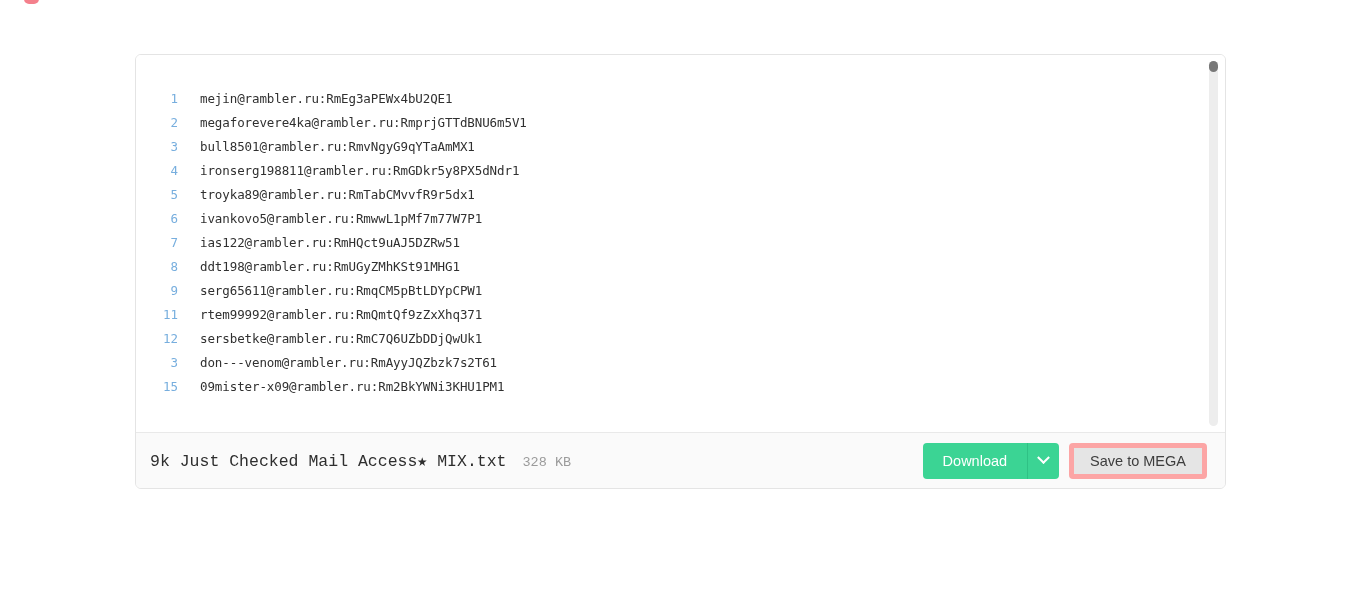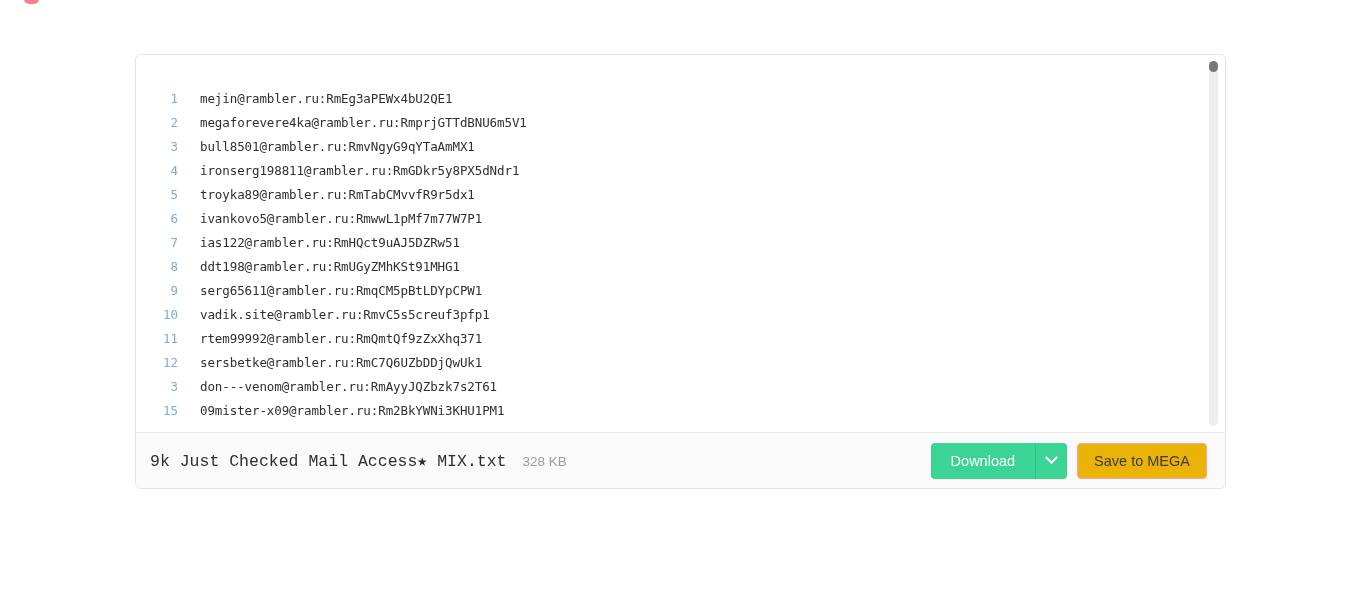--- a/index.html
+++ b/index.html
@@ -128,21 +128,21 @@
     font-family: Liberation Mono, monospace;
     font-size: 16.5px;
     color: #2e2e2e;
     white-space: nowrap;
     overflow: hidden;
     text-overflow: ellipsis;
   }
 
   .file-size {
     margin-left: 16px;
-    font-family: Liberation Sans, sans-serif;
+    font-family: Liberation Mono, monospace;
     font-size: 13.5px;
     color: #9b9b9b;
     white-space: nowrap;
   }
 
   .footer-actions {
     display: flex;
     align-items: center;
     gap: 10px;
     flex: 0 0 auto;
@@ -184,22 +184,22 @@
     display: block;
     width: 9px;
     height: 9px;
     border-right: 2px solid #ffffff;
     border-bottom: 2px solid #ffffff;
     transform: rotate(45deg) translate(-2px, -2px);
   }
 
   .btn-save-mega {
     height: 36px;
-    background: #eab308;
-    border: 1px solid #fca5a5;
+    background: #e5e5e5;
+    border: 5px solid #fca5a5;
     border-radius: 4px;
     font-family: "Liberation Sans", sans-serif;
     font-size: 14.5px;
     color: #3d3d3d;
     padding: 0 16px;
     cursor: pointer;
     display: flex;
     align-items: center;
   }
 </style>
@@ -216,21 +216,20 @@
       <div class="code-lines" id="code-lines">
           <div class="code-line"><span class="line-no">1</span><span class="line-text">mejin@rambler.ru:RmEg3aPEWx4bU2QE1</span></div>
           <div class="code-line"><span class="line-no">2</span><span class="line-text">megaforevere4ka@rambler.ru:RmprjGTTdBNU6m5V1</span></div>
           <div class="code-line"><span class="line-no">3</span><span class="line-text">bull8501@rambler.ru:RmvNgyG9qYTaAmMX1</span></div>
           <div class="code-line"><span class="line-no">4</span><span class="line-text">ironserg198811@rambler.ru:RmGDkr5y8PX5dNdr1</span></div>
           <div class="code-line"><span class="line-no">5</span><span class="line-text">troyka89@rambler.ru:RmTabCMvvfR9r5dx1</span></div>
           <div class="code-line"><span class="line-no">6</span><span class="line-text">ivankovo5@rambler.ru:RmwwL1pMf7m77W7P1</span></div>
           <div class="code-line"><span class="line-no">7</span><span class="line-text">ias122@rambler.ru:RmHQct9uAJ5DZRw51</span></div>
           <div class="code-line"><span class="line-no">8</span><span class="line-text">ddt198@rambler.ru:RmUGyZMhKSt91MHG1</span></div>
           <div class="code-line"><span class="line-no">9</span><span class="line-text">serg65611@rambler.ru:RmqCM5pBtLDYpCPW1</span></div>
-          <div class="code-line"><span class="line-no">10</span><span class="line-text">vadik.site@rambler.ru:RmvC5s5creuf3pfp1</span></div>
           <div class="code-line"><span class="line-no">11</span><span class="line-text">rtem99992@rambler.ru:RmQmtQf9zZxXhq371</span></div>
           <div class="code-line"><span class="line-no">12</span><span class="line-text">sersbetke@rambler.ru:RmC7Q6UZbDDjQwUk1</span></div>
           <div class="code-line"><span class="line-no">3</span><span class="line-text">don---venom@rambler.ru:RmAyyJQZbzk7s2T61</span></div>
           <div class="code-line"><span class="line-no">15</span><span class="line-text">09mister-x09@rambler.ru:Rm2BkYWNi3KHU1PM1</span></div>
         </div>
 
       <div class="scroll-track">
         <div class="scroll-thumb"></div>
       </div>
     </div>

